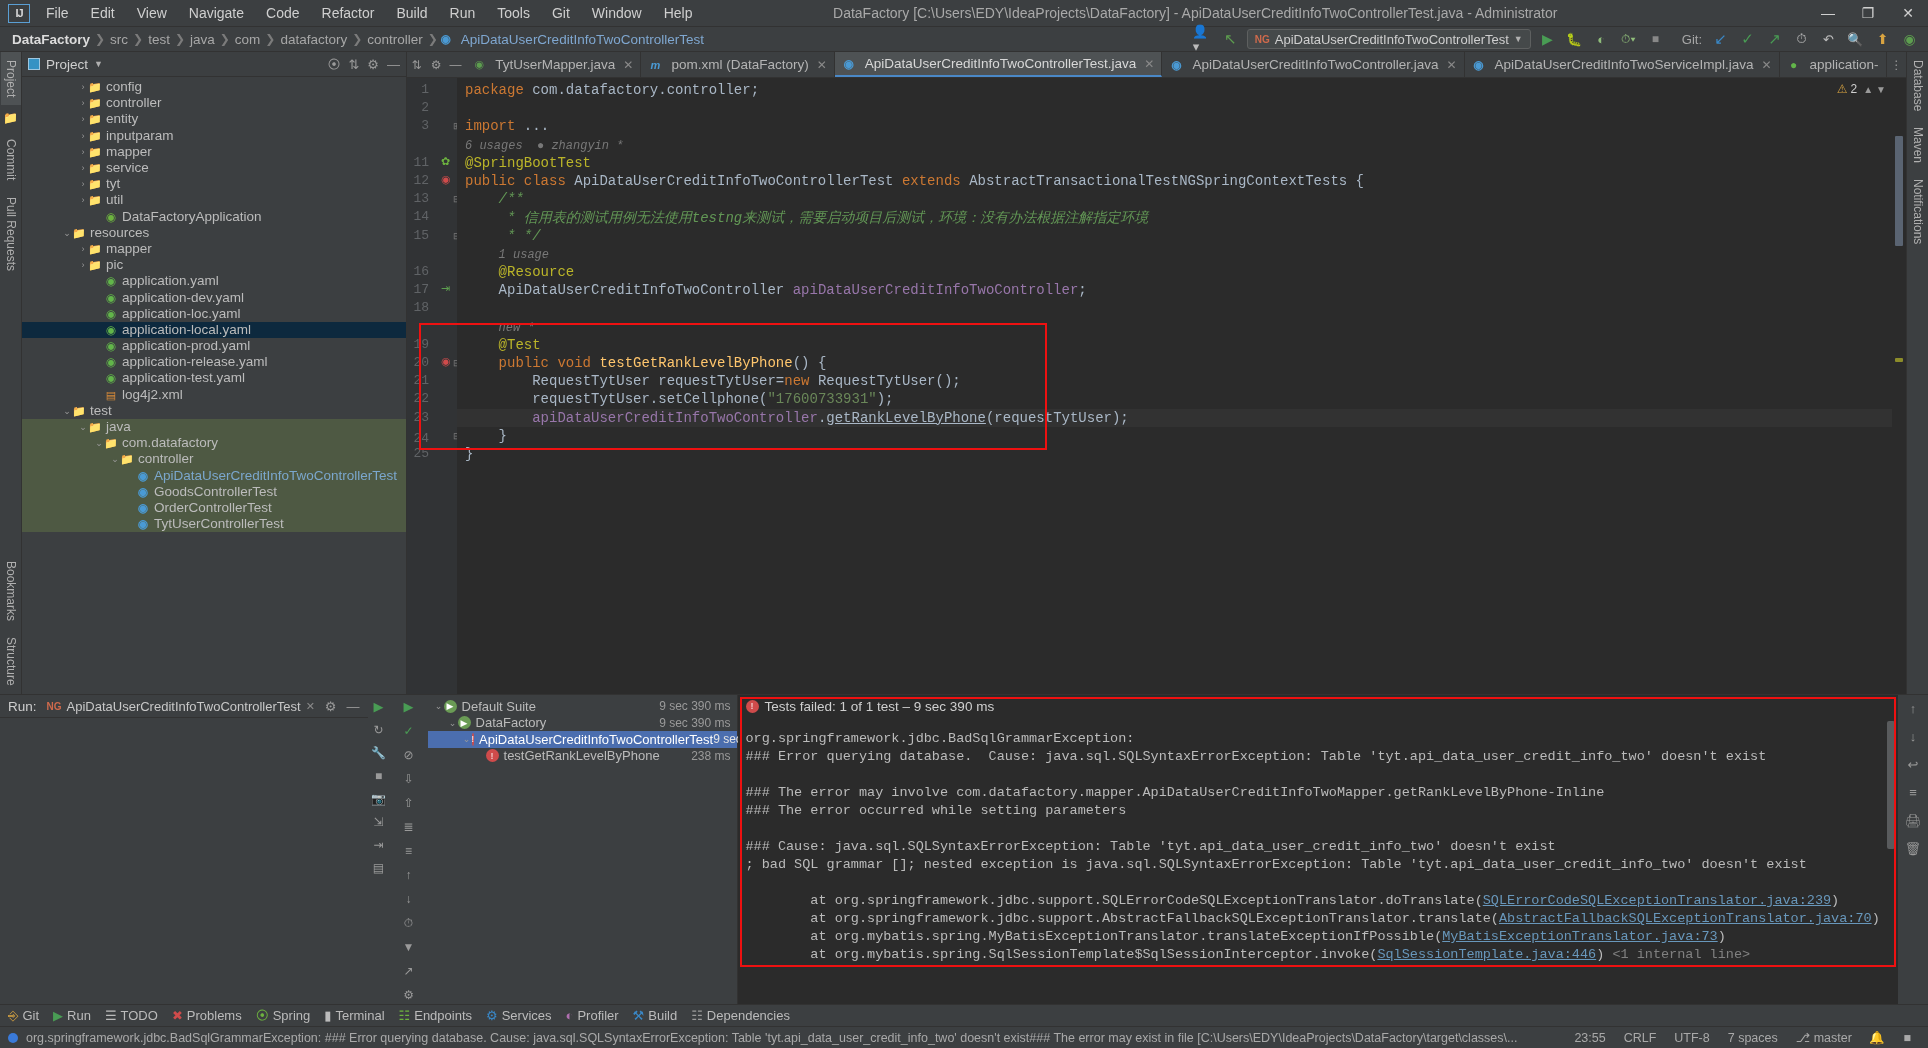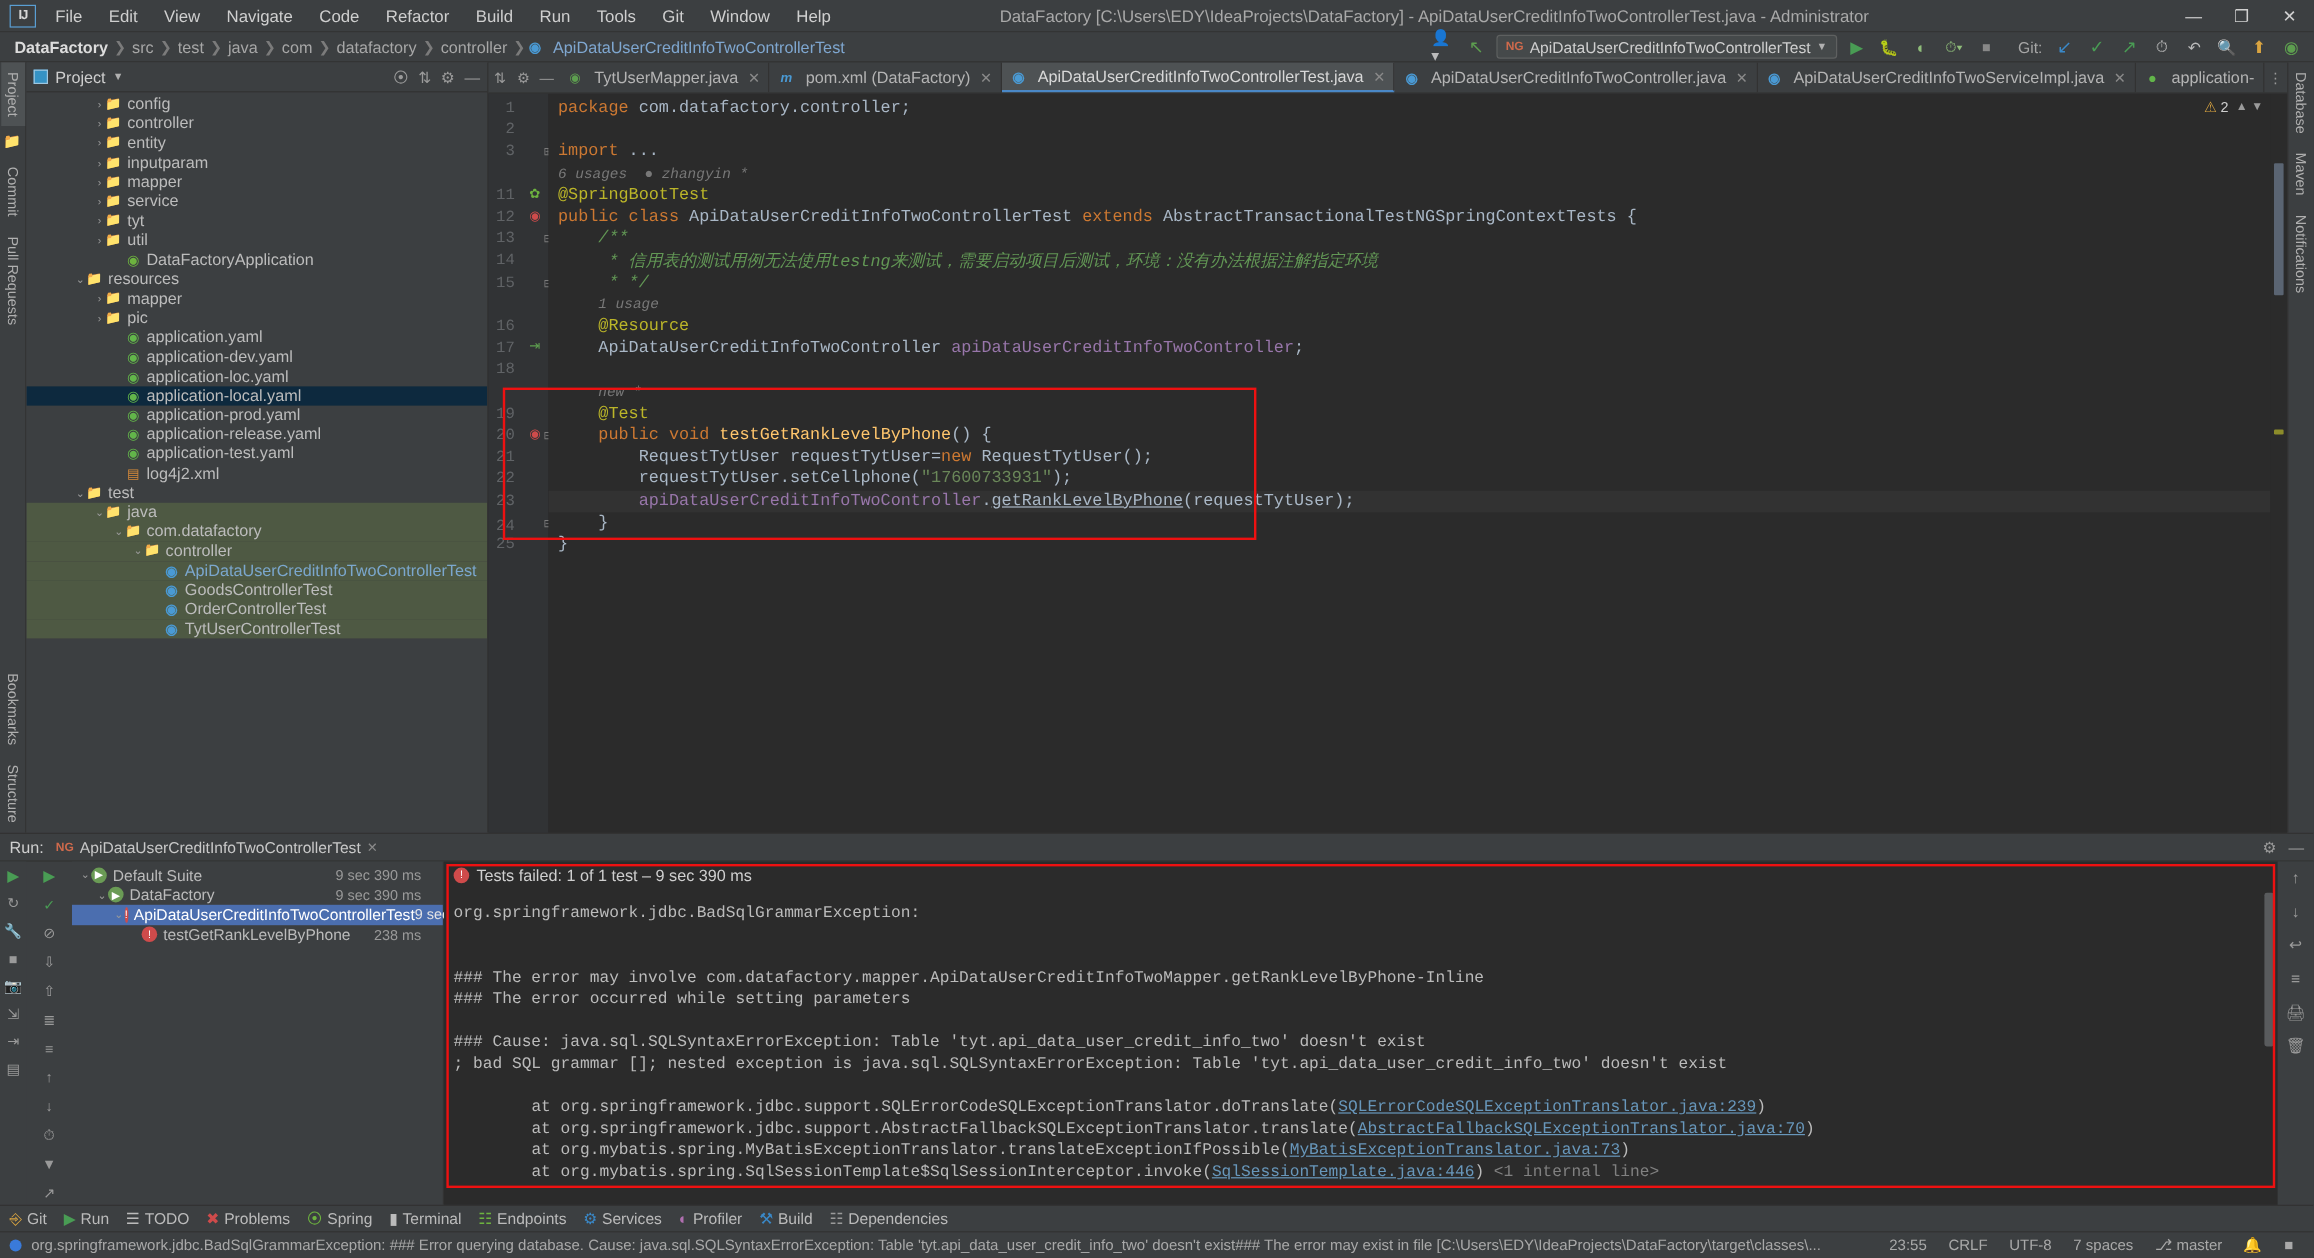--- a/index.html
+++ b/index.html
@@ -78,33 +78,33 @@
   .kw { color:#cc7832; } .str { color:#6a8759; } .ann { color:#bbb529; } .cmt { color:#629755; font-style:italic; } .fld { color:#9876aa; } .mth { color:#ffc66d; }
   .pln { color:#a9b7c6; } .hint { color:#787878; font-style:italic; font-size:12px; }
   .uline { text-decoration:underline; }
   .redbox { position:absolute; border:2px solid #ee1111; pointer-events:none; }
   .selline { position:absolute; left:0; right:0; height:18px; background:#323232; }
   .ed-right { width:14px; background:#2b2b2b; position:relative; flex:0 0 14px; }
   .err-ct { position:absolute; top:4px; right:20px; font-size:12px; color:#cfcfcf; display:flex; align-items:center; gap:3px; }
   .scrollmark { position:absolute; width:8px; right:3px; border-radius:1px; }
 
   
-  .run-panel { height:310px; background:#3c3f41; display:flex; flex-direction:column; border-top:1px solid #323232; flex:0 0 310px; }
+  .run-panel { height:310px; background:#3c3f41; display:flex; flex-direction:row; border-top:1px solid #323232; flex:0 0 310px; }
   .rp-head { height:23px; display:flex; align-items:center; padding:0 8px; gap:10px; border-bottom:1px solid #323232; }
   .rp-lbl { font-size:13.5px; color:#cfcfcf; }
   .rp-tab { display:flex; align-items:center; gap:5px; font-size:13px; color:#c8c8c8; }
   .rp-right { margin-left:auto; display:flex; gap:10px; color:#9a9a9a; font-size:13px; }
   .rp-body { flex:1; display:flex; min-height:0; }
   .rp-tools { width:22px; background:#3c3f41; display:flex; flex-direction:column; align-items:center; padding-top:4px; gap:9px; }
   .rp-tools span { font-size:12px; color:#9a9a9a; }
   .rp-toolbar2 { width:38px; display:flex; flex-direction:column; align-items:center; padding-top:4px; gap:10px; }
   .testtree { width:310px; background:#3c3f41; border-right:1px solid #323232; font-size:13px; padding-top:3px; }
   .ttrow { height:16.5px; display:flex; align-items:center; white-space:nowrap; color:#bbbbbb; padding-left:4px; }
   .ttrow.sel { background:#4b6eaf; color:#ffffff; }
-  .ttime { margin-left:auto; padding-right:18px; font-size:12px; color:#9a9a9a; }
+  .ttime { margin-left:auto; padding-right:6px; font-size:12px; color:#9a9a9a; }
   .ttrow.sel .ttime { color:#e4e4e4; }
   .console { flex:1; background:#2b2b2b; position:relative; overflow:hidden; font-family:"Liberation Mono", monospace; font-size:13.5px; }
   .c-hdr { height:22px; display:flex; align-items:center; gap:6px; padding-left:8px; color:#cfcfcf; font-family:"Liberation Sans",sans-serif; font-size:13.5px; }
   .cline { position:absolute; white-space:pre; left:8px; color:#bbbbbb; }
   .clink { color:#6897bb; text-decoration:underline; }
   .cgray { color:#808080; }
   .cscroll { position:absolute; right:3px; width:8px; background:#595b5d; border-radius:2px; }
   .rp-rightbar { width:30px; background:#3c3f41; display:flex; flex-direction:column; align-items:center; padding-top:6px; gap:13px; }
   .rp-rightbar span { font-size:13px; color:#9a9a9a; }
 
@@ -542,20 +542,21 @@
           </div>
         </div>
 
       <div class="console">
         <div class="c-hdr">
           <span class="circ c-red">!</span>
           <span>Tests failed: 1 of 1 test – 9 sec 390 ms</span>
         </div>
         <div id="console-lines" style="position:relative;height:240px;">
             <div class="cline" style="top: 14px;"><span>org.springframework.jdbc.BadSqlGrammarException:</span></div>
+            <div class="cline" style="top: 32px;"><span>### Error querying database.  Cause: java.sql.SQLSyntaxErrorException: Table 'tyt.api_data_user_credit_info_two' doesn't exist</span></div>
             <div class="cline" style="top: 68px;"><span>### The error may involve com.datafactory.mapper.ApiDataUserCreditInfoTwoMapper.getRankLevelByPhone-Inline</span></div>
             <div class="cline" style="top: 86px;"><span>### The error occurred while setting parameters</span></div>
             <div class="cline" style="top: 122px;"><span>### Cause: java.sql.SQLSyntaxErrorException: Table 'tyt.api_data_user_credit_info_two' doesn't exist</span></div>
             <div class="cline" style="top: 140px;"><span>; bad SQL grammar []; nested exception is java.sql.SQLSyntaxErrorException: Table 'tyt.api_data_user_credit_info_two' doesn't exist</span></div>
             <div class="cline" style="top: 158px;"></div>
             <div class="cline" style="top: 176px;"><span>	at org.springframework.jdbc.support.SQLErrorCodeSQLExceptionTranslator.doTranslate(<span class="clink">SQLErrorCodeSQLExceptionTranslator.java:239</span>)</span></div>
             <div class="cline" style="top: 194px;"><span>	at org.springframework.jdbc.support.AbstractFallbackSQLExceptionTranslator.translate(<span class="clink">AbstractFallbackSQLExceptionTranslator.java:70</span>)</span></div>
             <div class="cline" style="top: 212px;"><span>	at org.mybatis.spring.MyBatisExceptionTranslator.translateExceptionIfPossible(<span class="clink">MyBatisExceptionTranslator.java:73</span>)</span></div>
             <div class="cline" style="top: 230px;"><span>	at org.mybatis.spring.SqlSessionTemplate$SqlSessionInterceptor.invoke(<span class="clink">SqlSessionTemplate.java:446</span>) <span class="cgray">&lt;1 internal line&gt;</span></span></div>
           </div>

